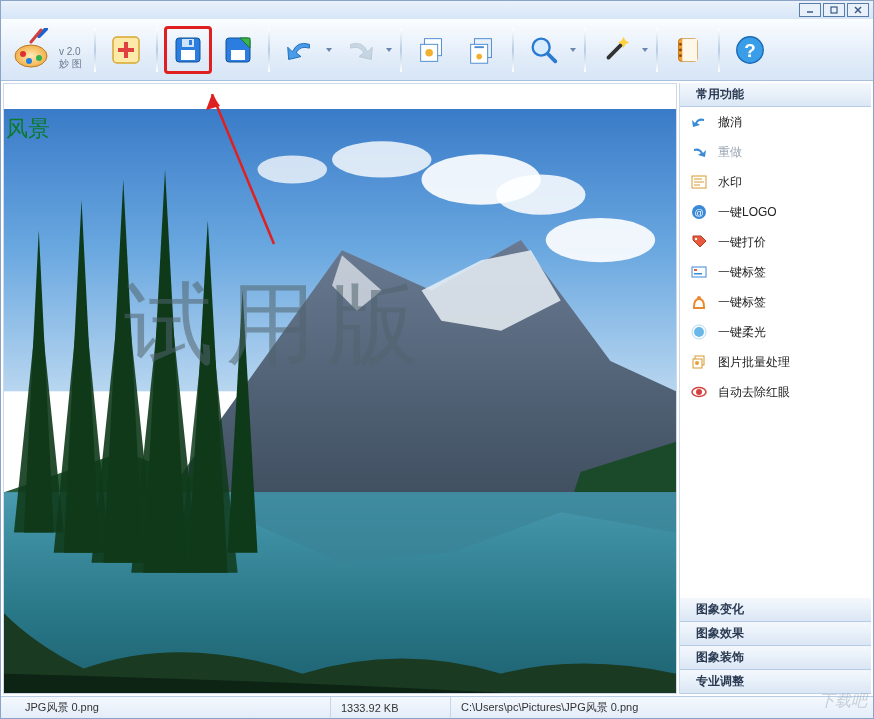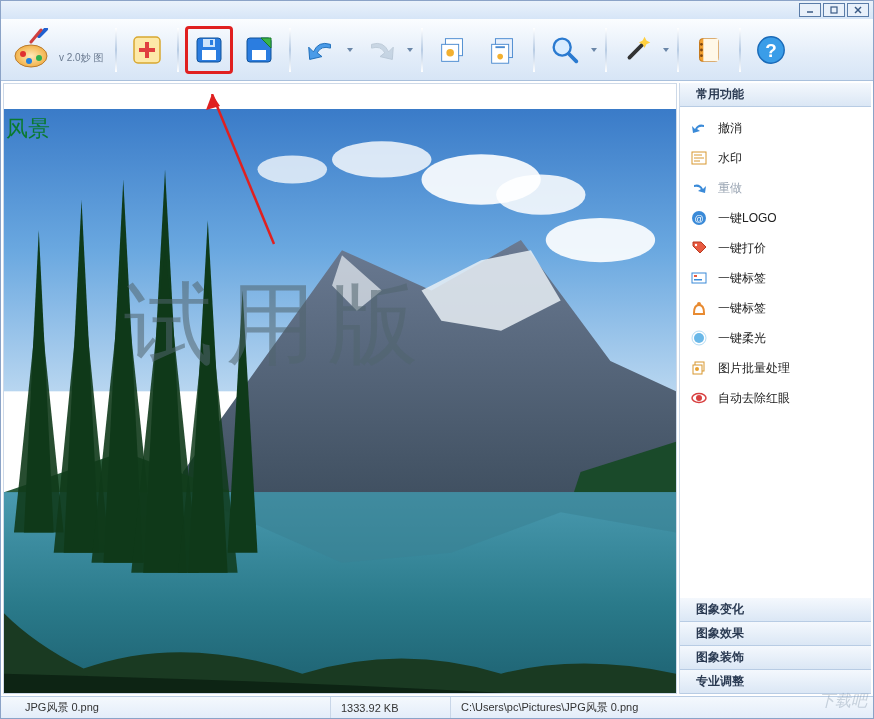--- a/index.html
+++ b/index.html
@@ -3,33 +3,33 @@
 <meta charset="utf-8">
 <style>
 * { box-sizing: border-box; margin: 0; padding: 0; }
 body { font-family: "Microsoft YaHei", "SimSun", sans-serif; font-size: 12px; background: #fff; }
 .window { width: 874px; height: 719px; border: 1px solid #8ba3c7; display: flex; flex-direction: column; position: relative; }
 .titlebar { height: 18px; background: linear-gradient(#eaf2fb, #d6e5f7); display: flex; justify-content: flex-end; align-items: center; padding: 0 4px; gap: 2px; }
 .winbtn { width: 22px; height: 14px; border: 1px solid #5a7ca8; background: #e8f0fa; display: flex; align-items: center; justify-content: center; cursor: pointer; }
 .winbtn svg { width: 10px; height: 10px; }
 .toolbar { height: 62px; background: linear-gradient(#fbfdff, #e3edf9 60%, #d7e5f6); display: flex; align-items: center; padding: 0 8px; gap: 2px; border-bottom: 1px solid #a9c0dc; }
 .logo { width: 48px; height: 48px; display: flex; align-items: center; justify-content: center; }
-.ver { font-size: 10px; color: #6a7a90; display: flex; flex-direction: row; align-items: center; line-height: 1.2; margin-right: 6px; margin-top: 16px; }
+.ver { font-size: 10px; color: #6a7a90; display: flex; flex-direction: column; align-items: flex-start; line-height: 1.2; margin-right: 6px; margin-top: 16px; }
 .tsep { width: 2px; height: 44px; background: linear-gradient(#fff, #b8cce4, #fff); margin: 0 4px; }
 .tbtn { width: 48px; height: 48px; border-radius: 4px; display: flex; align-items: center; justify-content: center; cursor: pointer; position: relative; }
 .tbtn-group { display: flex; align-items: center; }
 .dd { width: 10px; height: 48px; display: flex; align-items: center; justify-content: center; cursor: pointer; }
 .dd svg { width: 8px; height: 8px; }
 .highlight { border: 3px solid #e02020; }
 .body { flex: 1; display: flex; min-height: 0; }
 .canvas-area { flex: 1; background: #fff; border: 1px solid #cdd9e8; margin: 2px; position: relative; overflow: hidden; }
 .sidepanel { width: 192px; background: #f2f6fc; border-left: 1px solid #cdd9e8; margin: 2px 2px 2px 0; display: flex; flex-direction: column; }
 .panel-header { height: 24px; background: linear-gradient(#f4f8fd, #dbe7f5); border-bottom: 1px solid #b8cce4; padding: 0 16px; display: flex; align-items: center; font-weight: bold; color: #2a3a52; cursor: pointer; }
 .panel-body { flex: 1; background: #fff; overflow: auto; }
-.panel-item { height: 30px; display: flex; align-items: flex-end; padding: 0 10px; gap: 10px; cursor: pointer; color: #222; }
+.panel-item { height: 30px; display: flex; align-items: center; padding: 0 10px; gap: 10px; cursor: pointer; color: #222; }
 .panel-item.disabled { color: #9aa5b3; }
 .pi-icon { width: 18px; height: 18px; flex-shrink: 0; }
 .statusbar { height: 22px; background: linear-gradient(#f4f8fd, #e3edf9); border-top: 1px solid #b8cce4; display: flex; align-items: center; font-size: 11px; color: #333; }
 .sb-cell { padding: 0 10px; border-right: 1px solid #c8d6e8; height: 100%; display: flex; align-items: center; }
 .sb-cell:first-child { width: 330px; padding-left: 24px; }
 .sb-cell:nth-child(2) { width: 120px; }
 .imglabel { position: absolute; left: 2px; top: 30px; color: #0a7a2e; font-size: 22px; font-family: "SimSun"; }
 .watermark { position: absolute; left: 120px; top: 180px; font-size: 90px; color: rgba(80,100,110,0.55); font-family: "SimHei"; letter-spacing: 12px; }
 .arrow { position: absolute; left: 120px; top: 10px; }
 .scene { position: absolute; left: 0; top: 25px; right: 0; bottom: 0; }
@@ -265,34 +265,34 @@
 
     <div class="sidepanel">
       <div class="panel-header">常用功能</div>
       <div class="panel-body" id="panel-items">
           <div class="panel-item">
             <span class="pi-icon"><svg width="18" height="18" viewBox="0 0 18 18">
                 <path d="M14 6 Q8 4 5 10 L2 7 L3 14 L10 12 L7 10 Q9 7 14 8 Z" fill="#3a8ad8"></path>
               </svg></span>
             <span>撤消</span>
           </div>
+          <div class="panel-item disabled">
+            <span class="pi-icon"><svg width="18" height="18" viewBox="0 0 18 18">
+                <path d="M4 6 Q10 4 13 10 L16 7 L15 14 L8 12 L11 10 Q9 7 4 8 Z" fill="#3a8ad8"></path>
+              </svg></span>
+            <span>重做</span>
+          </div>
           <div class="panel-item">
             <span class="pi-icon"><svg width="18" height="18" viewBox="0 0 18 18">
                 <rect x="2" y="3" width="14" height="12" fill="#fff" stroke="#d89830"></rect>
                 <line x1="4" y1="6" x2="12" y2="6" stroke="#d89830"></line>
                 <line x1="4" y1="9" x2="14" y2="9" stroke="#d89830"></line>
                 <line x1="4" y1="12" x2="10" y2="12" stroke="#d89830"></line>
               </svg></span>
             <span>水印</span>
-          </div>
-          <div class="panel-item disabled">
-            <span class="pi-icon"><svg width="18" height="18" viewBox="0 0 18 18">
-                <path d="M4 6 Q10 4 13 10 L16 7 L15 14 L8 12 L11 10 Q9 7 4 8 Z" fill="#3a8ad8"></path>
-              </svg></span>
-            <span>重做</span>
           </div>
           <div class="panel-item">
             <span class="pi-icon"><svg width="18" height="18" viewBox="0 0 18 18">
                 <circle cx="9" cy="9" r="7" fill="#3a8ad8"></circle>
                 <text x="9" y="13" text-anchor="middle" font-size="9" fill="#fff">@</text>
               </svg></span>
             <span>一键LOGO</span>
           </div>
           <div class="panel-item">
             <span class="pi-icon"><svg width="18" height="18" viewBox="0 0 18 18">

